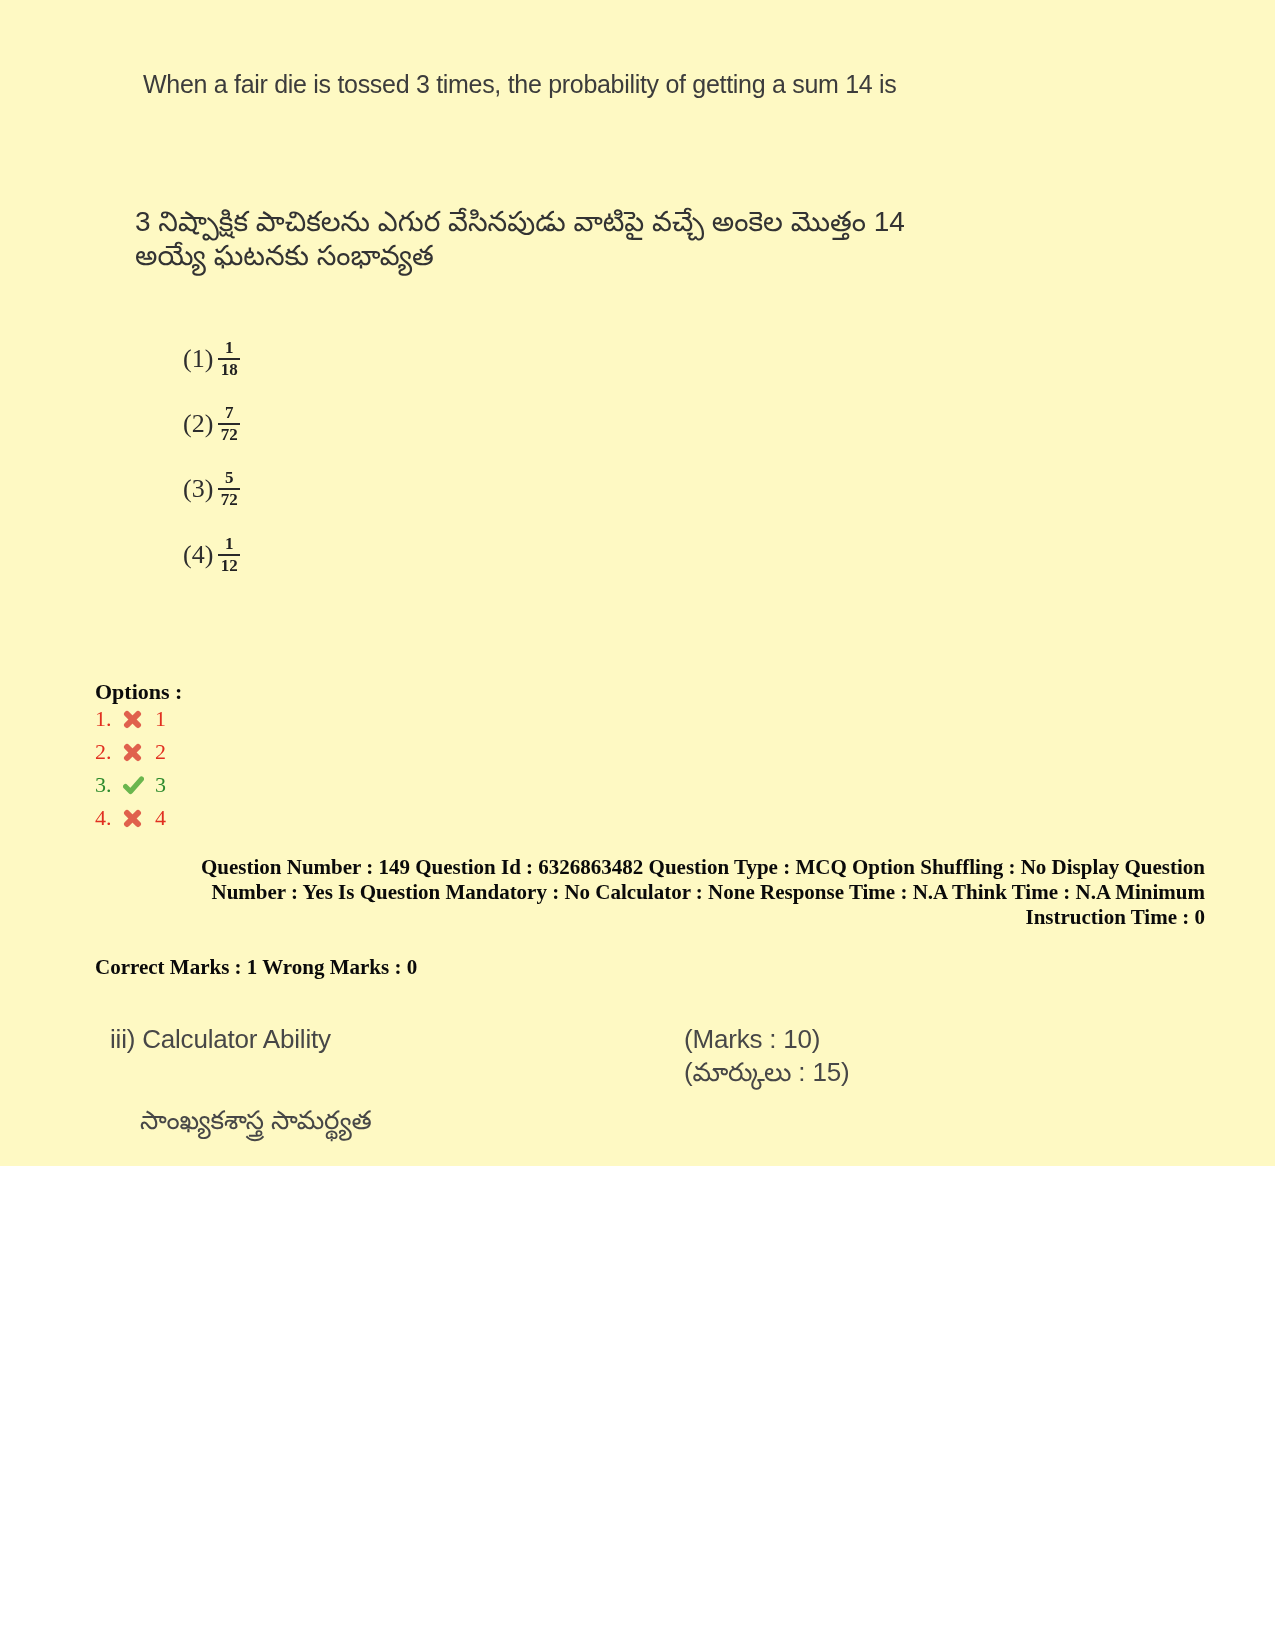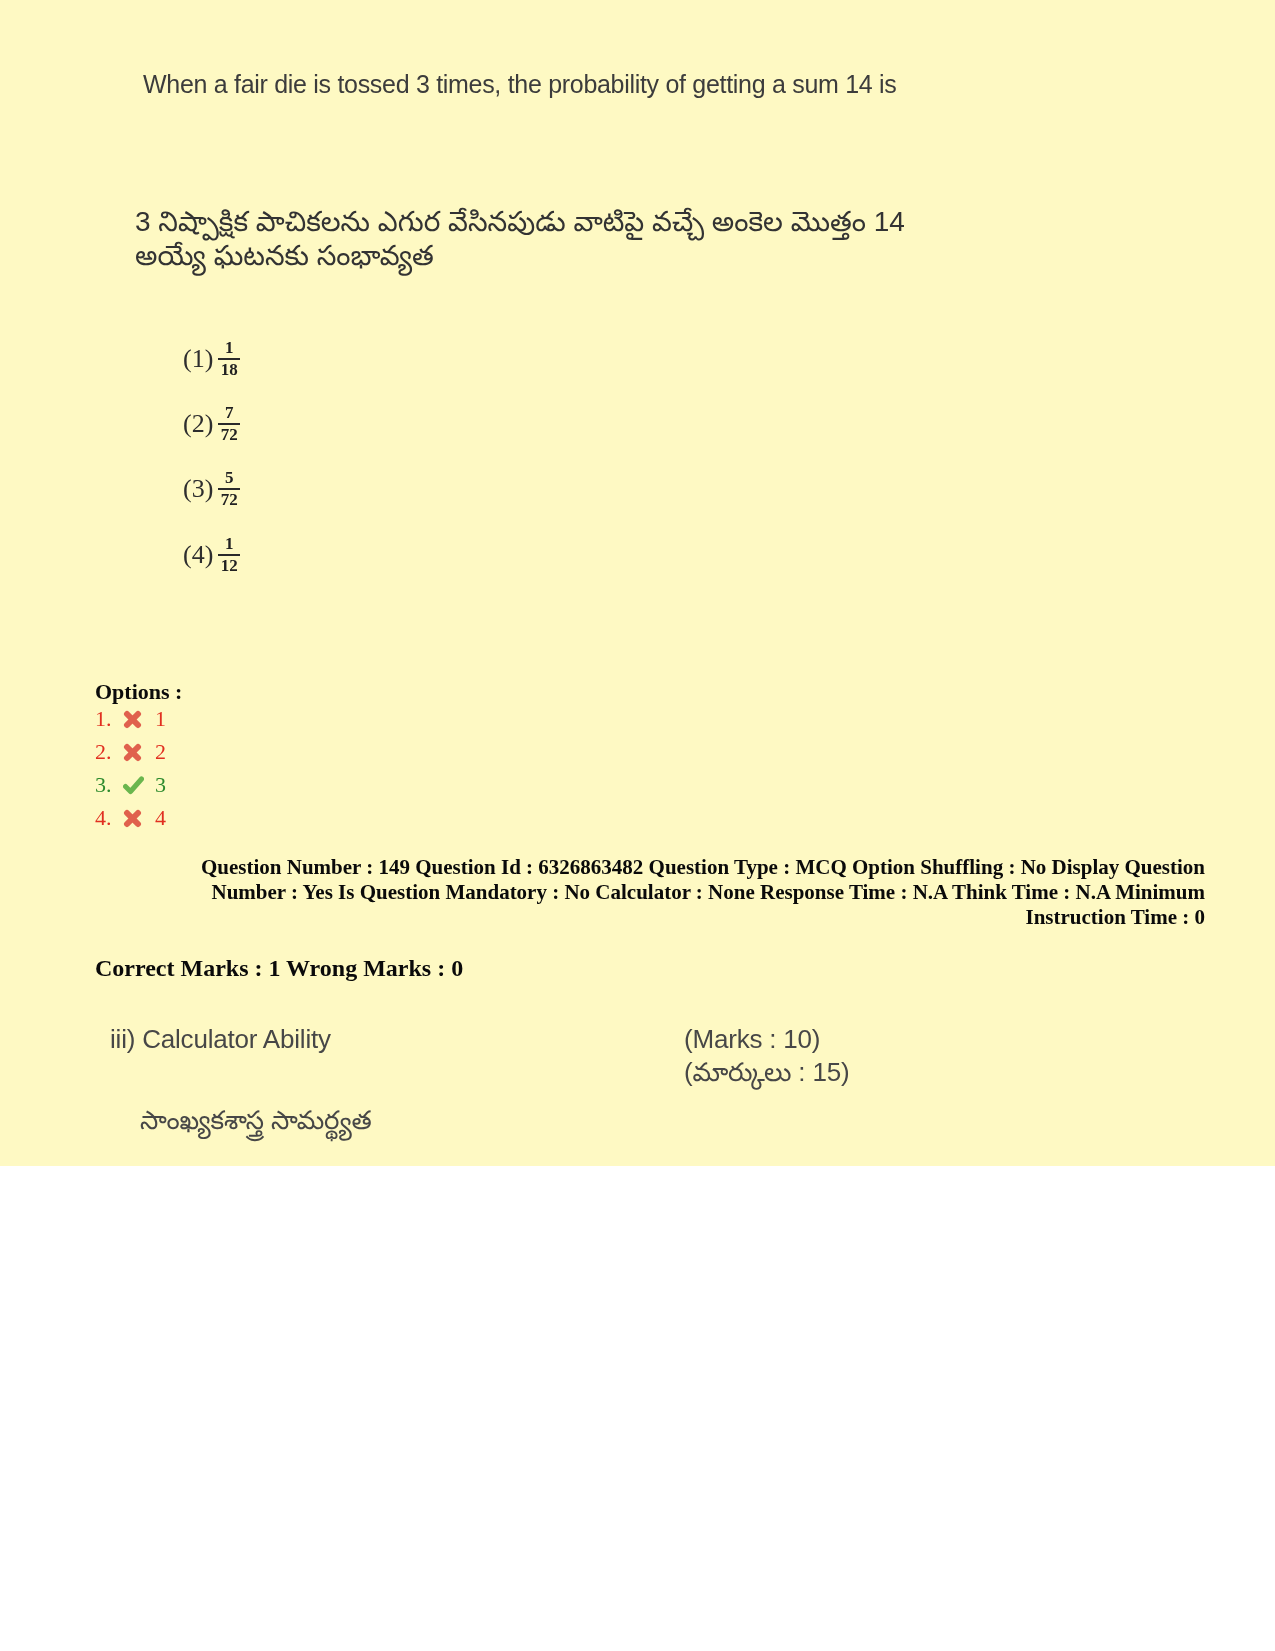--- a/index.html
+++ b/index.html
@@ -75,21 +75,21 @@
   .meta{
     position:absolute; left:95px; top:855px; width:1110px;
     font-family:"Liberation Serif", serif;
     font-weight:bold; font-size:21px; line-height:25px;
     color:#0a0a0a;
     text-align:right;
   }
   .meta-marks{
     position:absolute; left:95px; top:955px;
     font-family:"Liberation Serif", serif;
-    font-weight:bold; font-size:24px; color:#0a0a0a;
+    font-weight:bold; font-size:21px; color:#0a0a0a;
   }
 
   
   .section-row-en, .section-row-te{
     position:absolute; left:0; width:1275px;
     font-family:"Liberation Sans", sans-serif;
     font-size:26px; color:#474747; letter-spacing:-0.2px;
   }
   .section-row-en{ top:1024px; }
   .section-row-te{ top:1057px; }

